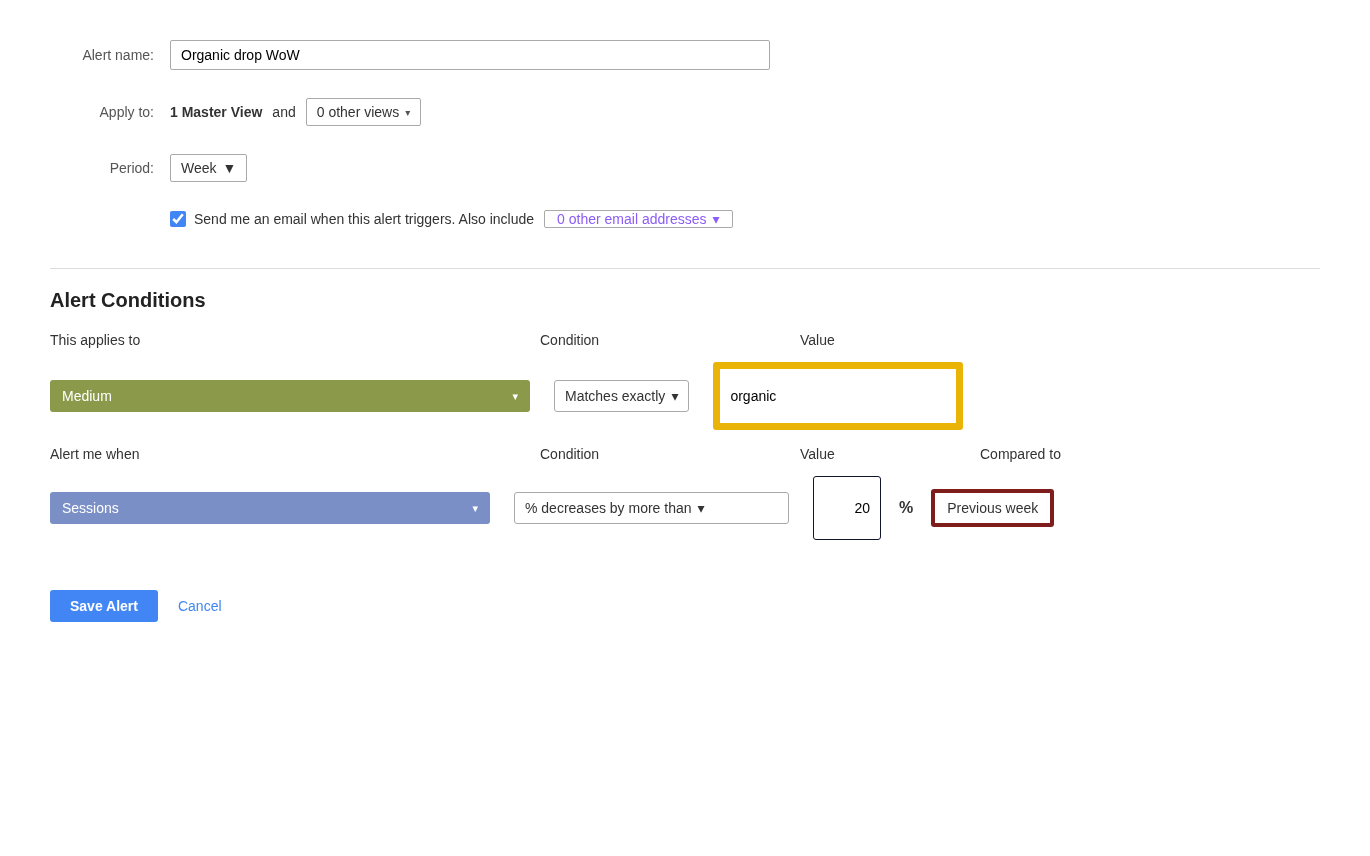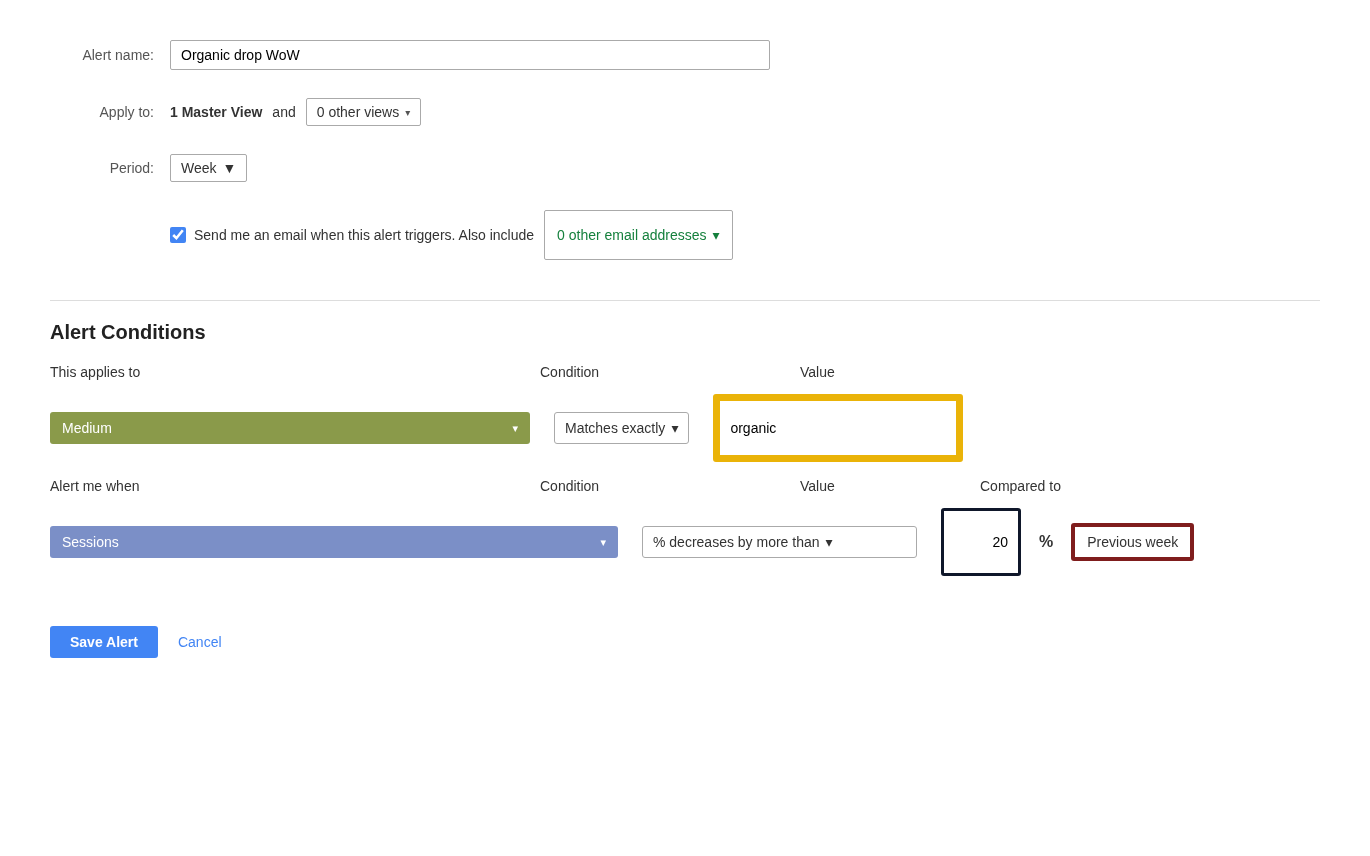--- a/index.html
+++ b/index.html
@@ -106,25 +106,25 @@
       accent-color: #4285f4;
       cursor: pointer;
     }
 
     .email-dropdown-btn {
       display: inline-flex;
       align-items: center;
       gap: 6px;
       border: 1px solid #aaa;
       background: #fff;
-      padding: 16px 12px;
+      padding: 0 12px;
       font-size: 14px;
       border-radius: 2px;
       cursor: pointer;
-      color: #15803d;
+      color: #8b5cf6;
     }
 
     .alert-conditions-section {
       border-top: 1px solid #ddd;
       padding-top: 20px;
       margin-top: 10px;
     }
 
     .alert-conditions-title {
       font-size: 20px;
@@ -193,25 +193,25 @@
     .value-input {
       border: 7px solid #eab308;
       padding: 19px 10px;
       font-size: 14px;
       border-radius: 3px;
       width: 250px;
       outline: none;
     }
 
     .value-number-input {
-      border: 3px solid #0f172a;
+      border: 1px solid #0f172a;
       padding: 23px 10px;
       font-size: 14px;
       border-radius: 3px;
-      width: 80px;
+      width: 68px;
       text-align: right;
       outline: none;
     }
 
     .percent-label {
       font-size: 16px;
       font-weight: bold;
       margin: 0 6px;
       color: #333;
     }
@@ -348,21 +348,21 @@
     </div>
     <div style="width:180px;">
       <div class="col-label">Value</div>
     </div>
     <div>
       <div class="col-label">Compared to</div>
     </div>
   </div>
 
   <div class="inner-row">
-    <button class="blue-dropdown col-gap" style="width:568px;">
+    <button class="blue-dropdown col-gap" style="width:440px;">
       <span>Sessions</span>
       <span class="arrow">▾</span>
     </button>
     <button class="condition-dropdown" style="margin-right:12px; width:275px;">
       <span>% decreases by more than</span>
       <span class="arrow">▾</span>
     </button>
     <input class="value-number-input" type="text" value="20" style="">
     <span class="percent-label">%</span>
     <div class="compared-to-box">Previous week</div>

